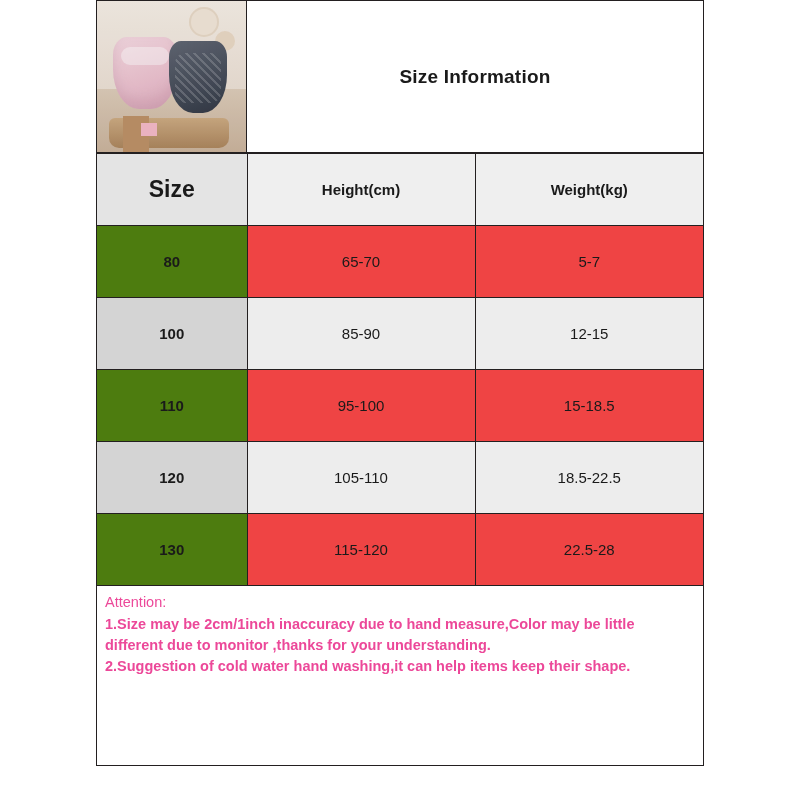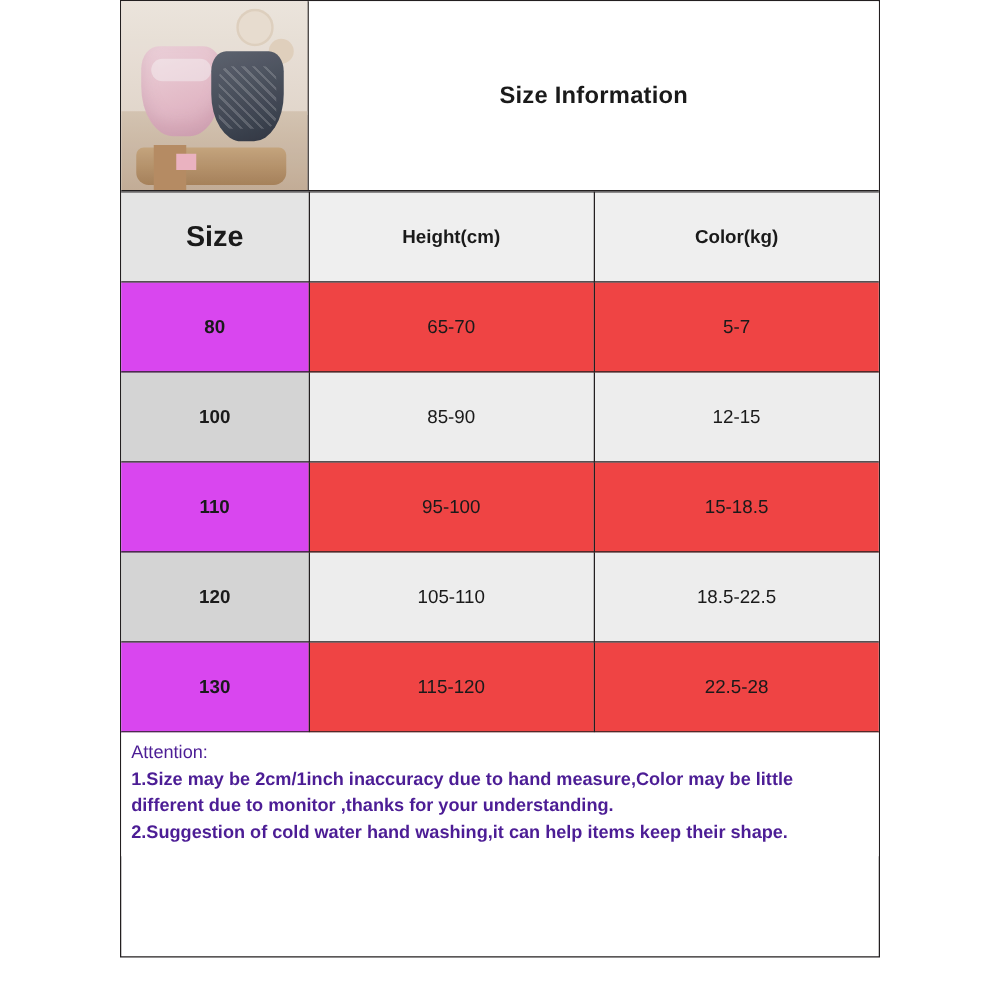--- a/index.html
+++ b/index.html
@@ -188,38 +188,38 @@
     font-size: 23px;
     font-weight: bold;
   }
   thead th.metric-head {
     font-size: 15px;
     font-weight: bold;
     background: #efefef;
   }
 
   tbody td.size-cell {
-    background: #d946ef;
+    background: #4d7c0f;
     font-size: 15px;
     font-weight: bold;
   }
   tbody td.val-cell {
     background: #ef4444;
     font-size: 15px;
     font-weight: normal;
   }
   tbody tr:nth-child(even) td.size-cell { background: #d4d4d4; }
   tbody tr:nth-child(even) td.val-cell { background: #ededed; }
 
   
   .attention {
     padding: 6px 8px 8px 8px;
     font-size: 14.5px;
     line-height: 1.45;
-    color: #4c1d95;
+    color: #ec4899;
     background: #ffffff;
   }
   .attention .att-title {
     margin-bottom: 1px;
   }
   .attention .att-line {
     white-space: normal;
     font-weight: bold;
   }
 </style>
@@ -259,21 +259,21 @@
     <table class="size-table">
       <colgroup>
         <col class="c1">
           <col class="c2">
           <col class="c3">
       </colgroup>
       <thead>
         <tr>
           <th class="size-head">Size</th>
           <th class="metric-head">Height(cm)</th>
-          <th class="metric-head">Color(kg)</th>
+          <th class="metric-head">Weight(kg)</th>
         </tr>
       </thead>
       <tbody>
         <tr>
           <td class="size-cell">80</td>
           <td class="val-cell">65-70</td>
           <td class="val-cell">5-7</td>
         </tr>
         <tr>
           <td class="size-cell">100</td>

